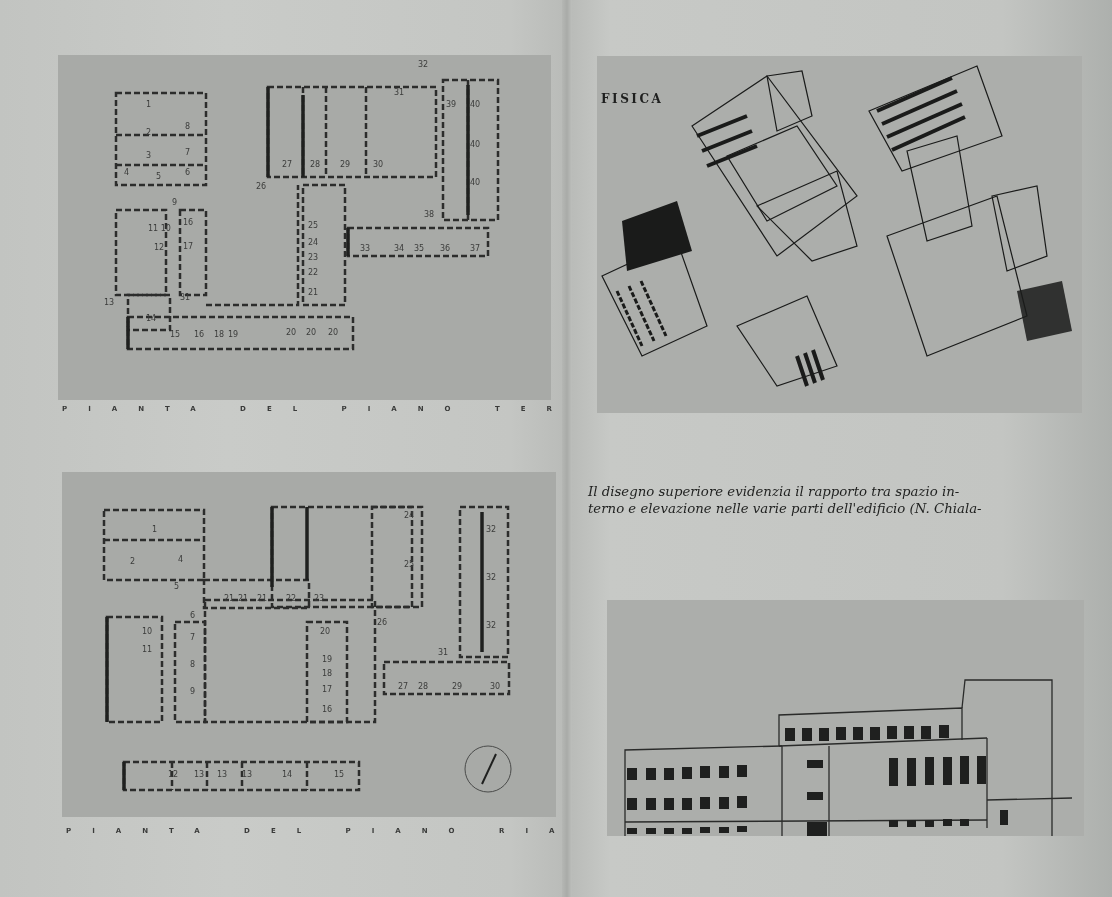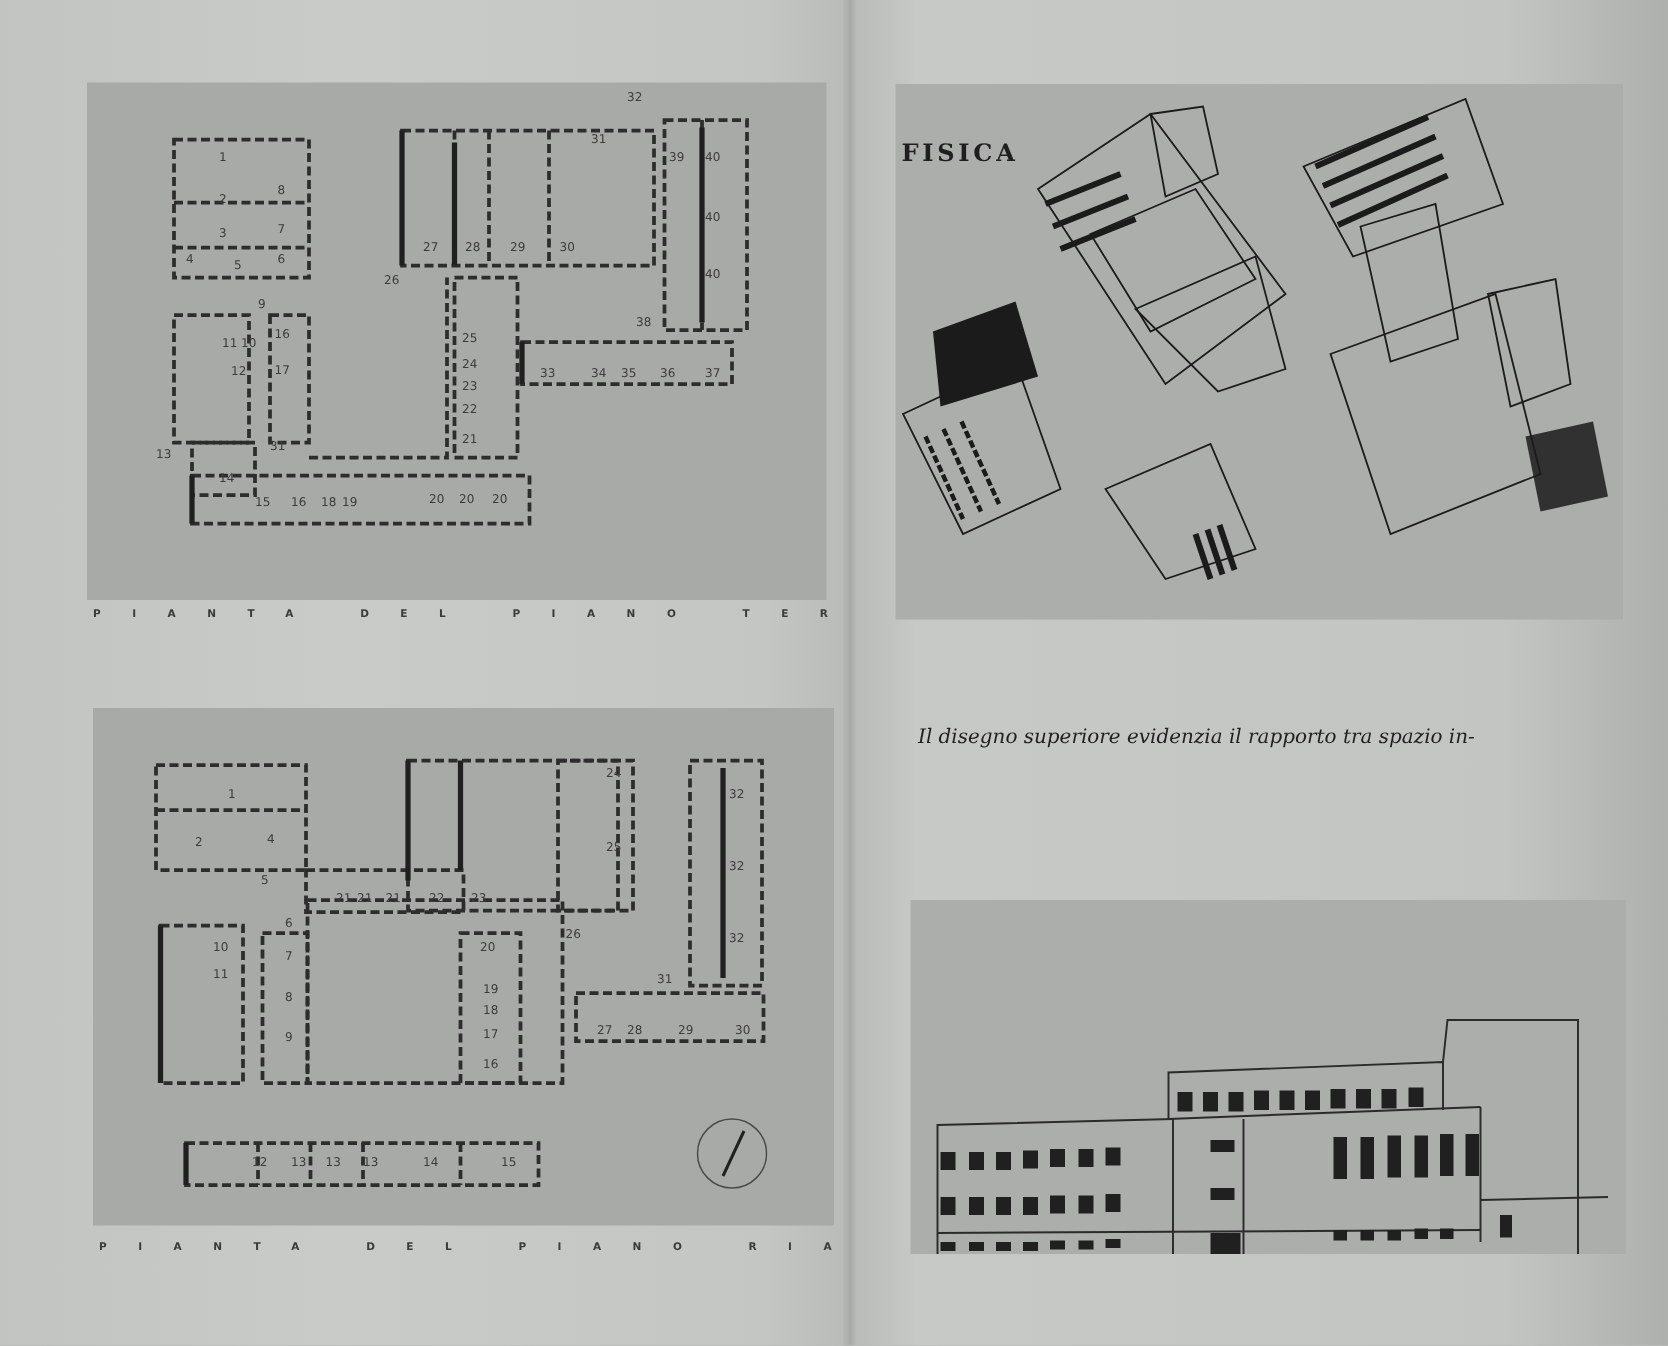--- a/index.html
+++ b/index.html
@@ -14,24 +14,24 @@
   .gutter { position:absolute; left:562px; top:0; width:10px; height:897px; background:linear-gradient(90deg,#b5b7b4,#a9aba8,#bdbfbc); }
 
   .plate { position:absolute; background:#a8aaa7; }
   .plate svg { position:absolute; left:0; top:0; }
   .plan-title {
     position:absolute; left:6px; right:6px; font-family:"DejaVu Sans", sans-serif;
     font-size:7px; font-weight:bold; color:#3a3b3a; letter-spacing:21px; white-space:nowrap; overflow:hidden;
   }
   .fisica {
     position:absolute; left:4px; top:36px; font-family:"DejaVu Serif", serif; font-weight:bold;
-    font-size:16px; letter-spacing:2.5px; color:#1e1f1e;
+    font-size:12px; letter-spacing:2.5px; color:#1e1f1e;
   }
   .caption {
-    position:absolute; left:612px; top:483px; width:470px;
+    position:absolute; left:588px; top:483px; width:470px;
     font-family:"DejaVu Serif", serif; font-style:italic; font-size:13.3px; line-height:17px;
     color:#1f201f; text-align:justify;
   }
   .caption span { display:block; white-space:nowrap; }
   .rn { font-family:"DejaVu Sans", sans-serif; font-size:8px; fill:#3b3c3b; }
 </style>
 </head>
 <body>
 
 <div class="page page-left"></div>
@@ -220,20 +220,21 @@
       <line x1="20" y1="235" x2="45" y2="290"></line>
       <line x1="32" y1="230" x2="57" y2="285"></line>
       <line x1="44" y1="225" x2="69" y2="280"></line>
     </g>
     <polygon points="420,235 465,225 475,275 430,285" fill="#1a1b1a" opacity="0.85"></polygon>
   </svg>
 </div>
 
 <div class="caption">
   <span>Il disegno superiore evidenzia il rapporto tra spazio in-</span>
+  <span>terno e elevazione nelle varie parti dell'edificio (N. Chiala-</span>
 </div>
 
 <div class="plate" style="left:607px;top:600px;width:477px;height:236px;background:#acaeab;">
   <svg width="477" height="236" viewBox="0 0 477 236">
     <g stroke="#2a2b2a" stroke-width="1.3" fill="none">
       <polyline points="18,236 18,150 175,146"></polyline>
       <polyline points="172,146 172,115 355,108 355,140"></polyline>
       <polyline points="355,108 358,80 445,80 445,236"></polyline>
       <line x1="172" y1="146" x2="380" y2="138"></line>
       <line x1="380" y1="138" x2="380" y2="228"></line>

